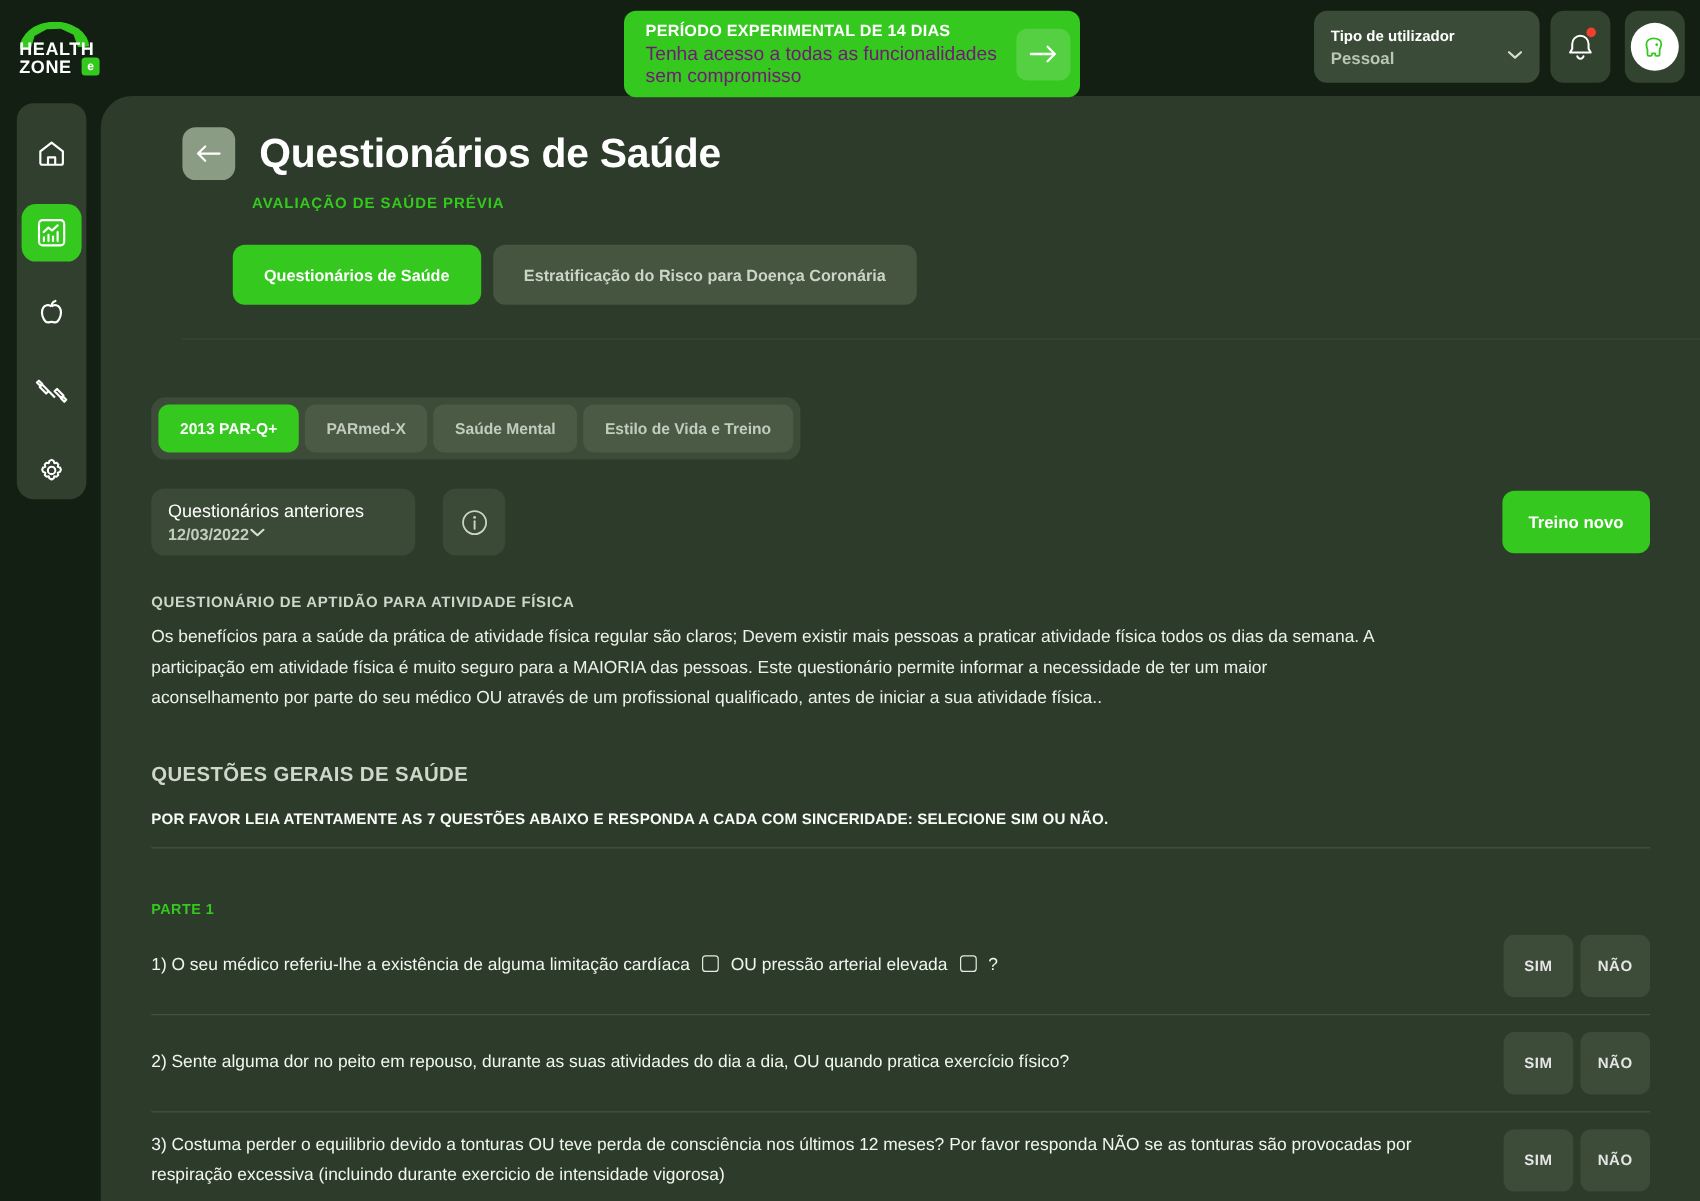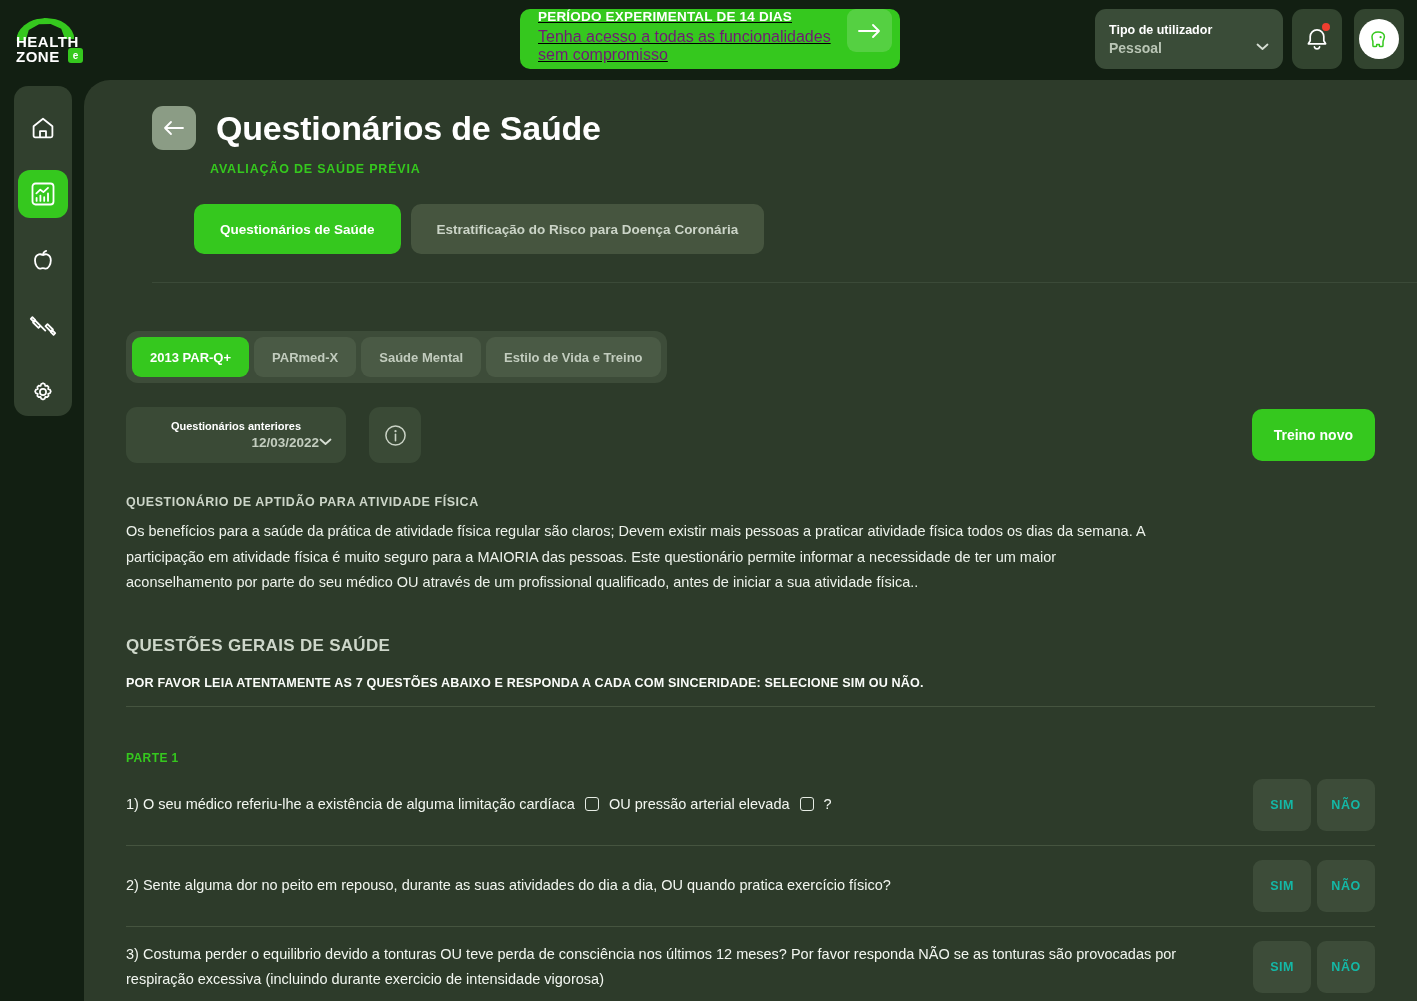--- a/index.html
+++ b/index.html
@@ -35,23 +35,23 @@
   }
   .brand .l1 { left: 2px; top: 16px; }
   .brand .l2 { left: 2px; top: 31px; }
   .brand .echip {
     position: absolute; left: 54px; top: 30px; width: 15px; height: 15px;
     background: #35c81e; border-radius: 3px; color: #fff; font-size: 10px;
     font-weight: bold; text-align: center; line-height: 15px;
   }
 
   .trial {
-    position: absolute; left: 520px; top: 9px; width: 380px; height: 60px;
+    position: absolute; left: 520px; top: 9px; width: 380px; height: 72px;
     background: #35c81e; border-radius: 10px;
-    display: flex; align-items: flex-start; padding: 0 8px 0 18px; text-decoration: underline;
+    display: flex; align-items: center; padding: 0 8px 0 18px;
   }
   .trial-text { flex: 1; }
   .trial-title { color: #fff; font-size: 13.5px; font-weight: bold; letter-spacing: 0.2px; }
   .trial-sub { color: #701a75; font-size: 16px; margin-top: 4px; }
   .trial-arrow {
     width: 45px; height: 43px; border-radius: 9px; background: rgba(255,255,255,0.16);
     display: flex; align-items: center; justify-content: center; flex: none;
   }
 
   .usertype {
@@ -122,22 +122,22 @@
     height: 40px; border-radius: 9px; display: flex; align-items: center; justify-content: center;
     padding: 0 18px; font-size: 13px; font-weight: bold; color: #c2ccbe; background: #4a5a45;
   }
   .subtab.active { background: #35c81e; color: #fff; }
 
   .actionrow { display: flex; align-items: center; margin-top: 24px; }
   .prevsel {
     width: 220px; height: 56px; background: #3a4a36; border-radius: 11px;
     padding: 9px 14px; display: flex; flex-direction: column; justify-content: center;
   }
-  .prevsel-label { color: #fff; font-size: 11px; font-weight: bold; text-align: center; }
-  .prevsel-row { display: flex; align-items: center; justify-content: flex-end; margin-top: 3px; }
+  .prevsel-label { color: #fff; font-size: 15px; font-weight: normal; }
+  .prevsel-row { display: flex; align-items: center; justify-content: flex-start; margin-top: 3px; }
   .prevsel-value { color: #c3cdbf; font-size: 13.5px; font-weight: bold; }
   .infobtn {
     width: 52px; height: 56px; background: #3a4a36; border-radius: 11px; margin-left: 23px;
     display: flex; align-items: center; justify-content: center;
   }
   .spacer { flex: 1; }
   .createbtn {
     height: 52px; padding: 0 22px; background: #35c81e; border-radius: 10px;
     display: flex; align-items: center; justify-content: center;
     color: #fff; font-size: 14px; font-weight: bold;
@@ -154,21 +154,21 @@
     display: flex; align-items: center; min-height: 80px; border-bottom: 1px solid #45543f;
     padding: 14px 0;
   }
   .qtext { flex: 1; color: #f2f6f0; font-size: 14.5px; line-height: 25px; padding-right: 8px; }
   .qbox { display: inline-block; width: 14px; height: 14px; border: 1.6px solid #e6ece4;
     border-radius: 3px; vertical-align: -2px; margin: 0 6px; }
   .ansgroup { display: flex; gap: 6px; flex: none; }
   .ansbtn {
     width: 58px; height: 52px; background: #3d4c39; border-radius: 9px;
     display: flex; align-items: center; justify-content: center;
-    color: #14b8a6; font-size: 12.5px; font-weight: bold; letter-spacing: 0.5px;
+    color: #e5e5e5; font-size: 12.5px; font-weight: bold; letter-spacing: 0.5px;
   }
 </style>
 </head>
 <body>
 
 <div class="app">
 
   <div class="topbar">
 
     <div class="brand">

